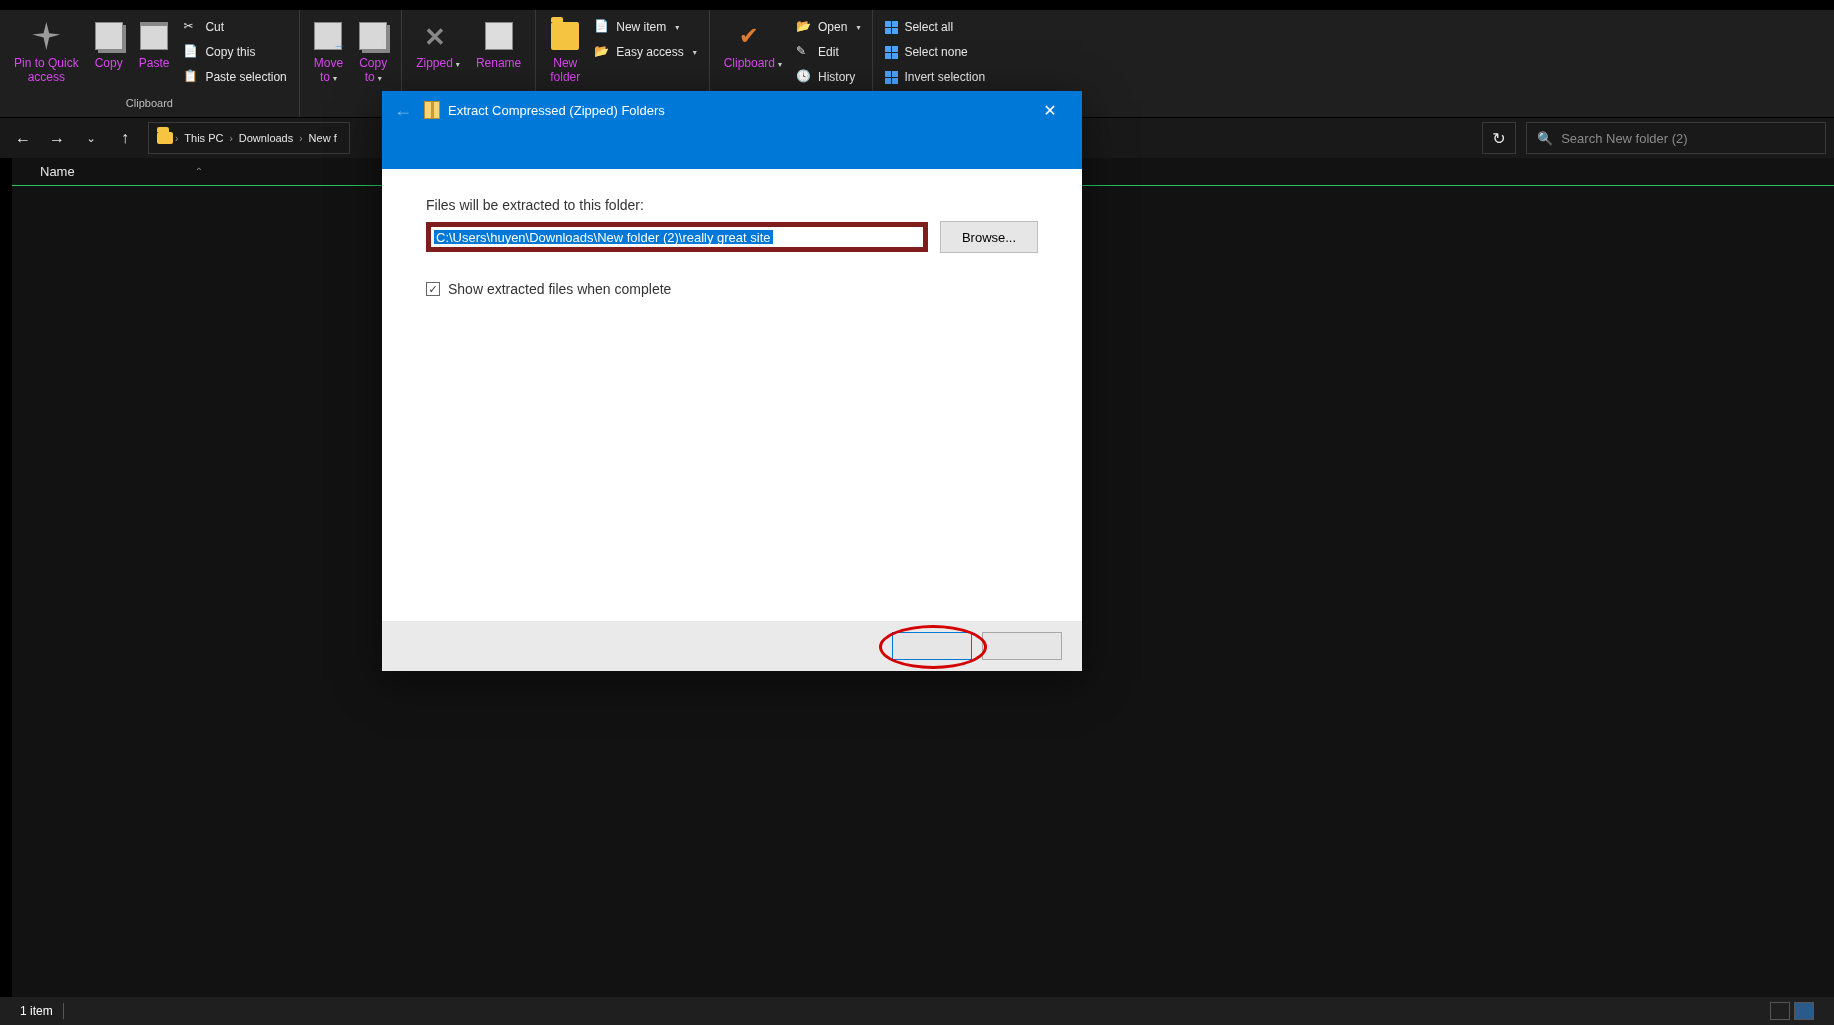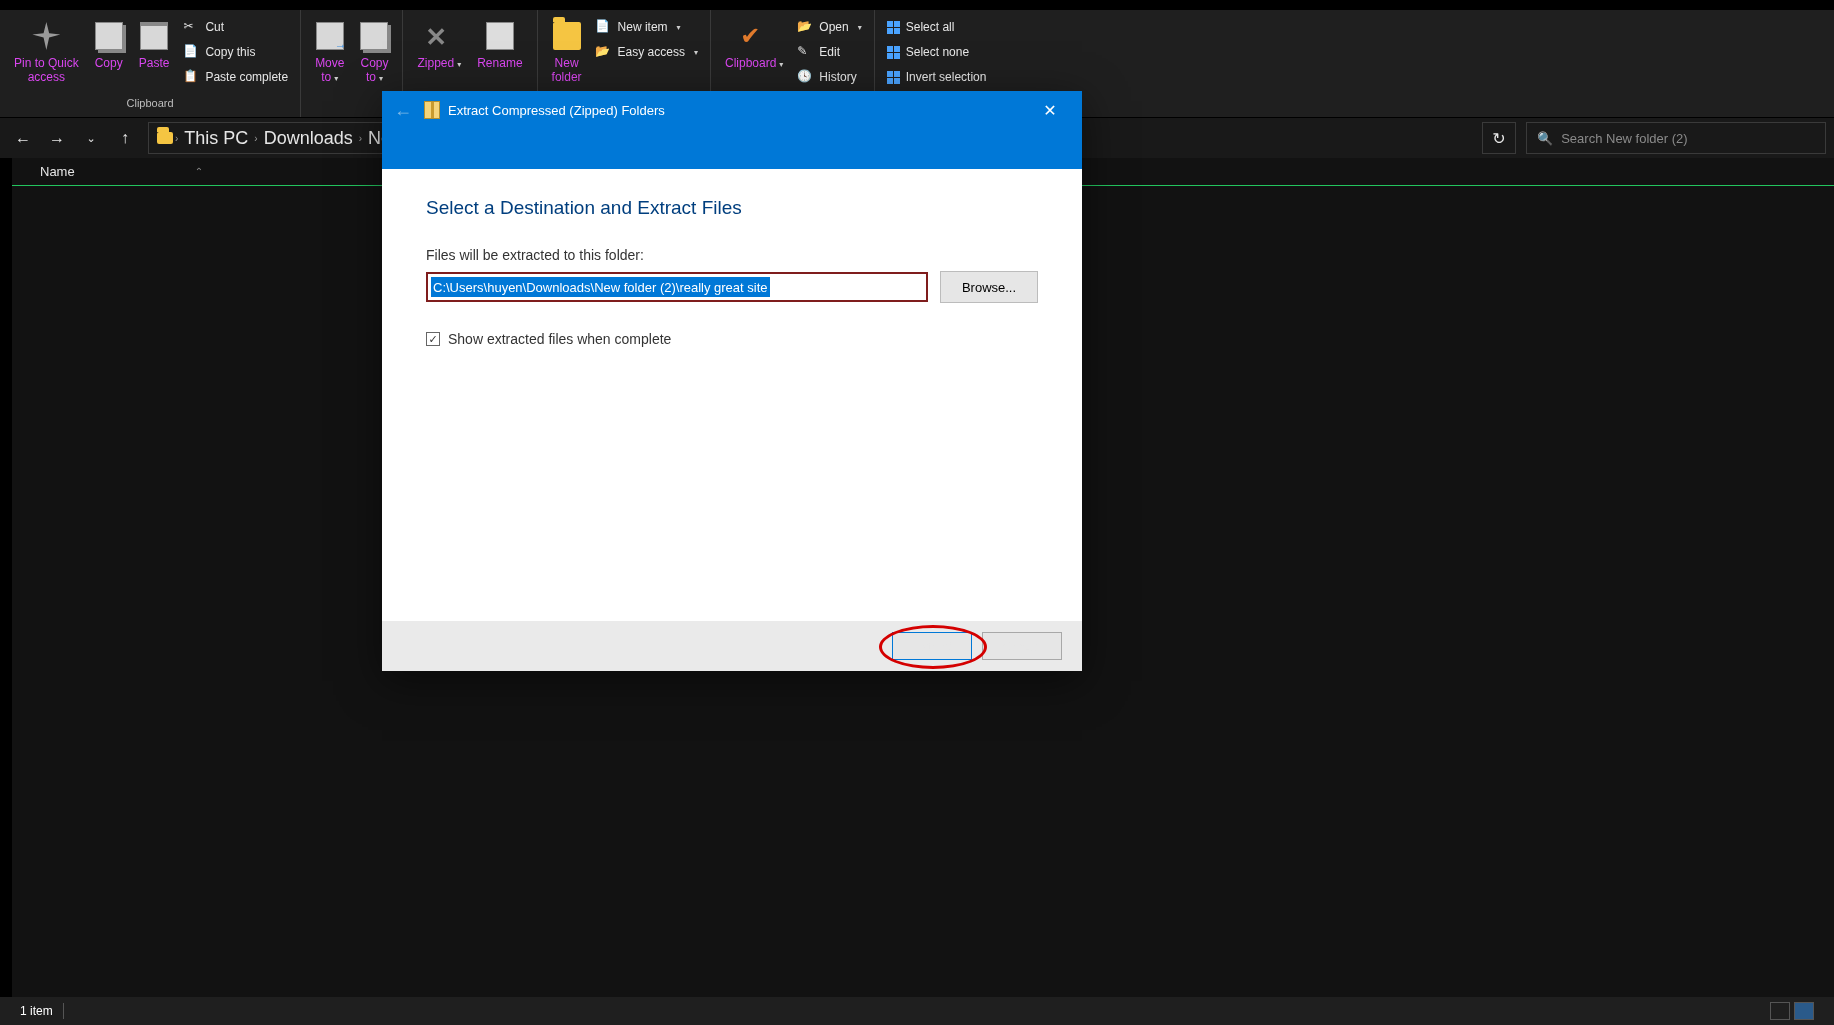--- a/index.html
+++ b/index.html
@@ -18,21 +18,21 @@
 .btn-lg .lbl { font-size:12px; color:#d946ef; text-align:center; line-height:1.2; white-space:pre-line; }
 .stackcol { display:flex; flex-direction:column; gap:3px; padding:2px 6px; }
 .btn-sm { display:flex; align-items:center; gap:6px; font-size:12px; color:#e6e6e6; cursor:default; height:22px; }
 .btn-sm .i { width:16px; height:16px; }
 .dd::after { content:"▾"; font-size:8px; margin-left:3px; color:#ccc; }
 
 
 .navbar { display:flex; align-items:center; height:40px; background:#191919; padding:0 8px; gap:4px; }
 .navbtn { width:30px; height:30px; display:flex; align-items:center; justify-content:center; color:#e6e6e6; font-size:16px; }
 .address { flex:0 0 auto; display:flex; align-items:center; background:#191919; border:1px solid #3a3a3a; height:32px; padding:0 8px; margin-left:4px; }
-.address .seg { font-size:18px; color:#e6e6e6; padding:0 4px; }
+.address .seg { font-size:11px; color:#e6e6e6; padding:0 4px; }
 .address .chev { color:#999; font-size:10px; padding:0 2px; }
 .refresh { width:34px; height:32px; display:flex; align-items:center; justify-content:center; border:1px solid #3a3a3a; margin-left:auto; }
 .searchbox { width:300px; height:32px; border:1px solid #3a3a3a; display:flex; align-items:center; padding:0 10px; gap:8px; color:#8a8a8a; font-size:13px; margin-left:6px; }
 
 
 .content { display:flex; height:calc(100% - 10px - 108px - 40px - 28px); }
 .sidebar { width:12px; background:#000; }
 .filearea { flex:1; background:#121212; }
 .colheader { display:flex; align-items:center; height:28px; padding:0 28px; color:#e6e6e6; font-size:13px; border-bottom:1px solid #22c55e; }
 .colheader .sort { margin-left:120px; color:#8a8a8a; font-size:10px; }
@@ -52,21 +52,21 @@
 .dlg-titlebar .back { color:#7fb9e6; font-size:18px; margin-right:12px; }
 .dlg-titlebar .zipi { width:16px; height:18px; background:#f5d47a; border:1px solid #b38f2e; margin-right:8px; position:relative; }
 .dlg-titlebar .zipi::after { content:""; position:absolute; left:6px; top:0; width:3px; height:100%; background:#c99a2e; }
 .dlg-titlebar .ttl { font-size:13px; }
 .dlg-titlebar .close { margin-left:auto; width:40px; text-align:center; font-size:16px; }
 .dlg-sub { height:40px; background:#0078d7; }
 .dlg-body { flex:1; padding:28px 44px; color:#333; }
 .dlg-heading { color:#003e7e; font-size:19px; font-weight:400; margin-bottom:28px; }
 .dlg-label { font-size:14px; margin-bottom:8px; }
 .dlg-row { display:flex; gap:12px; align-items:center; margin-bottom:28px; }
-.dlg-input { flex:1; height:30px; border:2px solid #7f1d1d; padding:0; font-size:13px; position:relative; }
+.dlg-input { flex:1; height:30px; border:5px solid #7f1d1d; padding:0; font-size:13px; position:relative; }
 .dlg-input .sel { position:absolute; left:3px; top:3px; bottom:3px; background:#0078d7; color:#fff; padding:0 2px; display:flex; align-items:center; }
 .dlg-browse { width:98px; height:32px; background:#e6e6e6; border:1px solid #bcbcbc; font-size:13px; }
 .dlg-check { display:flex; align-items:center; gap:8px; font-size:14px; }
 .dlg-check .box { width:14px; height:14px; border:1px solid #666; display:flex; align-items:center; justify-content:center; font-size:11px; color:#333; }
 .dlg-footer { height:50px; background:#eaeaea; display:flex; align-items:center; justify-content:flex-end; padding:0 20px; gap:10px; }
 .dlg-btn { width:80px; height:28px; background:#e6e6e6; border:1px solid #a8a8a8; font-size:13px; display:flex; align-items:center; justify-content:center; }
 .dlg-btn.primary { border:1px solid #0078d7; position:relative; }
 .red-circle { position:absolute; left:-14px; top:-8px; width:108px; height:44px; border:3px solid #d40000; border-radius:50%; pointer-events:none; }
 
 
@@ -109,21 +109,21 @@
         <div class="btn-sm">
             <span class="i">✂</span>
             <span>Cut</span>
           </div>
         <div class="btn-sm">
             <span class="i">📄</span>
             <span>Copy this</span>
           </div>
         <div class="btn-sm">
             <span class="i">📋</span>
-            <span>Paste complete</span>
+            <span>Paste selection</span>
           </div>
       </div>
     </div>
     <div class="footer">Clipboard</div>
   </div>
 
   <div class="rgroup">
     <div class="items">
       <div class="btn-lg">
         <span class="icon ico ico-move"></span>
@@ -276,21 +276,20 @@
 
 <div class="dialog">
   <div class="dlg-titlebar">
     <span class="back">←</span>
     <span class="zipi"></span>
     <span class="ttl">Extract Compressed (Zipped) Folders</span>
     <span class="close">✕</span>
   </div>
   <div class="dlg-sub"></div>
   <div class="dlg-body">
-    <div class="dlg-heading">Select a Destination and Extract Files</div>
     <div class="dlg-label">Files will be extracted to this folder:</div>
     <div class="dlg-row">
       <div class="dlg-input">
         <span class="sel">C:\Users\huyen\Downloads\New folder (2)\really great site</span>
       </div>
       <button class="dlg-browse">Browse...</button>
     </div>
     <label class="dlg-check">
       <span class="box">✓</span>
       <span>Show extracted files when complete</span>

